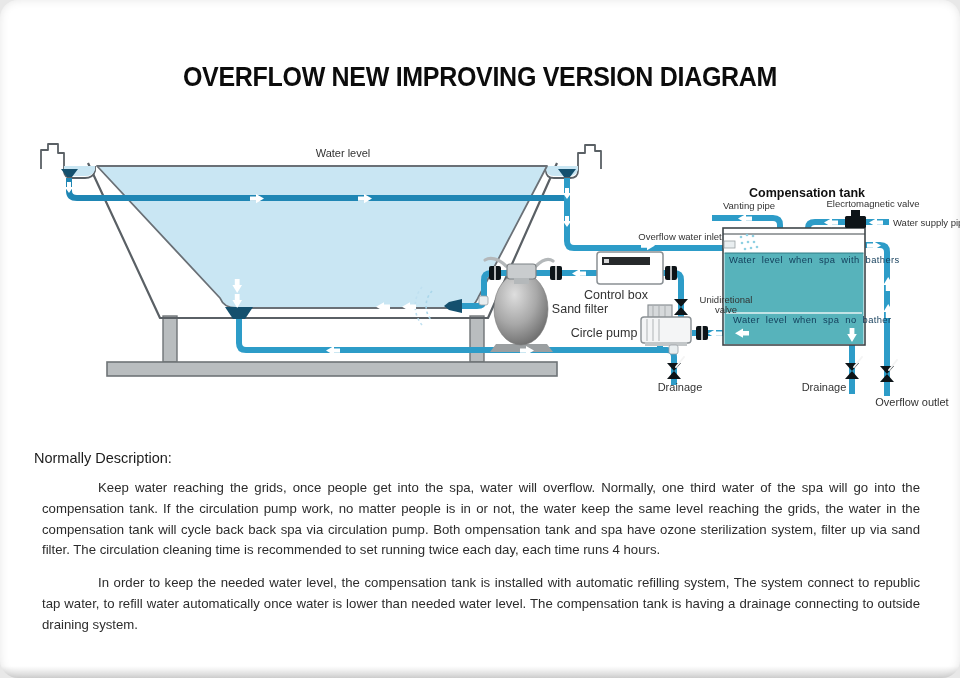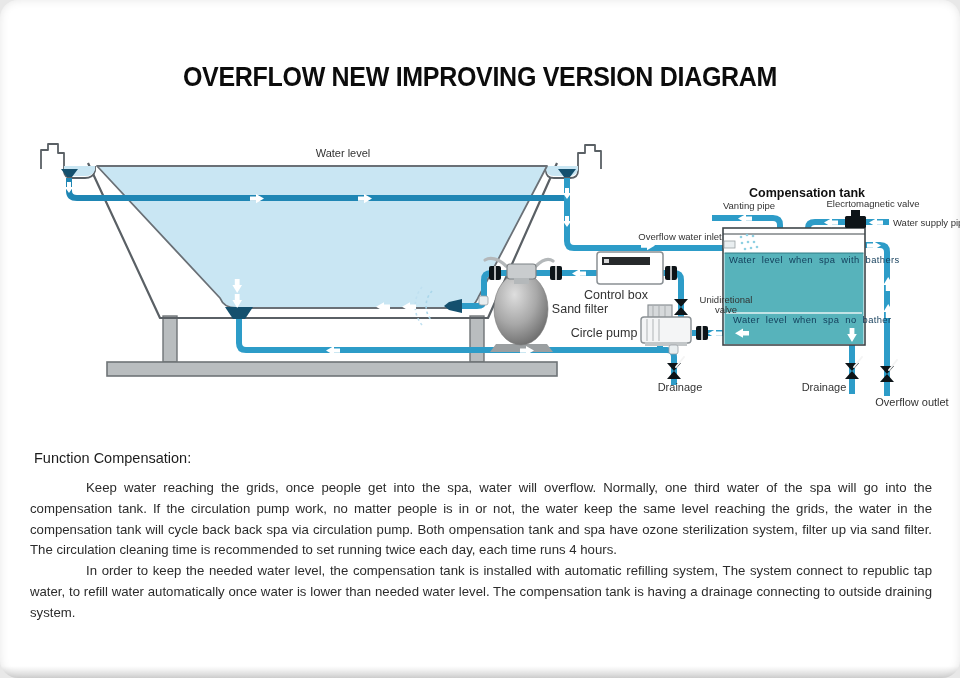--- a/index.html
+++ b/index.html
@@ -6,21 +6,21 @@
   .page{position:relative;width:960px;height:678px;background:#ffffff;overflow:hidden;
         font-family:"Liberation Sans",sans-serif;box-shadow:inset 0 0 10px rgba(0,0,0,.10);border-radius:18px;}
   .page::after{content:"";position:absolute;left:0;right:0;bottom:0;height:12px;
         background:linear-gradient(to bottom,rgba(0,0,0,0),rgba(0,0,0,.16));pointer-events:none;}
   .title{position:absolute;top:62px;left:0;width:100%;text-align:center;
         font-size:25px;font-weight:bold;letter-spacing:-.3px;color:#0c0c0c;
         transform:scaleY(1.08);}
   svg{position:absolute;top:130px;left:0;}
   .description{position:absolute;top:450px;left:30px;width:902px;color:#2c2c2c;}
   .description h2{font-size:14.5px;font-weight:normal;color:#1c1c1c;margin:0 0 12px 4px;}
-  .description p{font-size:13.2px;line-height:20.8px;margin:0;text-align:justify;text-indent:56px;}
+  .description p{font-size:13.2px;line-height:20.8px;margin:12px;text-align:justify;text-indent:56px;}
   
   text{font-family:"Liberation Sans",sans-serif;fill:#333;}
   .lbl{font-size:11px;}
   .lbl-sm{font-size:9.5px;}
   .lbl-md{font-size:12.5px;}
   .lbl-tank{font-size:9.4px;fill:#123d5a;word-spacing:3px;letter-spacing:.4px;}
   .bold{font-weight:bold;fill:#101010;}
 </style>
 </head>
 <body>
@@ -224,18 +224,18 @@
       <text class="lbl-md" x="604" y="337" text-anchor="middle">Circle pump</text>
       <text class="lbl-tank" x="729" y="263">Water level when spa with bathers</text>
       <text class="lbl-tank" x="733" y="323">Water level when spa no bather</text>
       <text class="lbl" x="680" y="391" text-anchor="middle">Drainage</text>
       <text class="lbl" x="824" y="391" text-anchor="middle">Drainage</text>
       <text class="lbl" x="912" y="406" text-anchor="middle">Overflow outlet</text>
     </g>
   </svg>
 
   <div class="description">
-    <h2>Function Compensation:</h2>
+    <h2>Normally Description:</h2>
     <p>Keep water reaching the grids, once people get into the spa, water will overflow. Normally, one third water of the spa will go into the compensation tank. If the circulation pump work, no matter people is in or not, the water keep the same level reaching the grids, the water in the compensation tank will cycle back back spa via circulation pump. Both ompensation tank and spa have ozone sterilization system, filter up via sand filter. The circulation cleaning time is recommended to set running twice each day, each time runs 4 hours.</p>
     <p>In order to keep the needed water level, the compensation tank is installed with automatic refilling system, The system connect to republic tap water, to refill water automatically once water is lower than needed water level. The compensation tank is having a drainage connecting to outside draining system.</p>
   </div>
 
 </div>
 
 </body></html>

